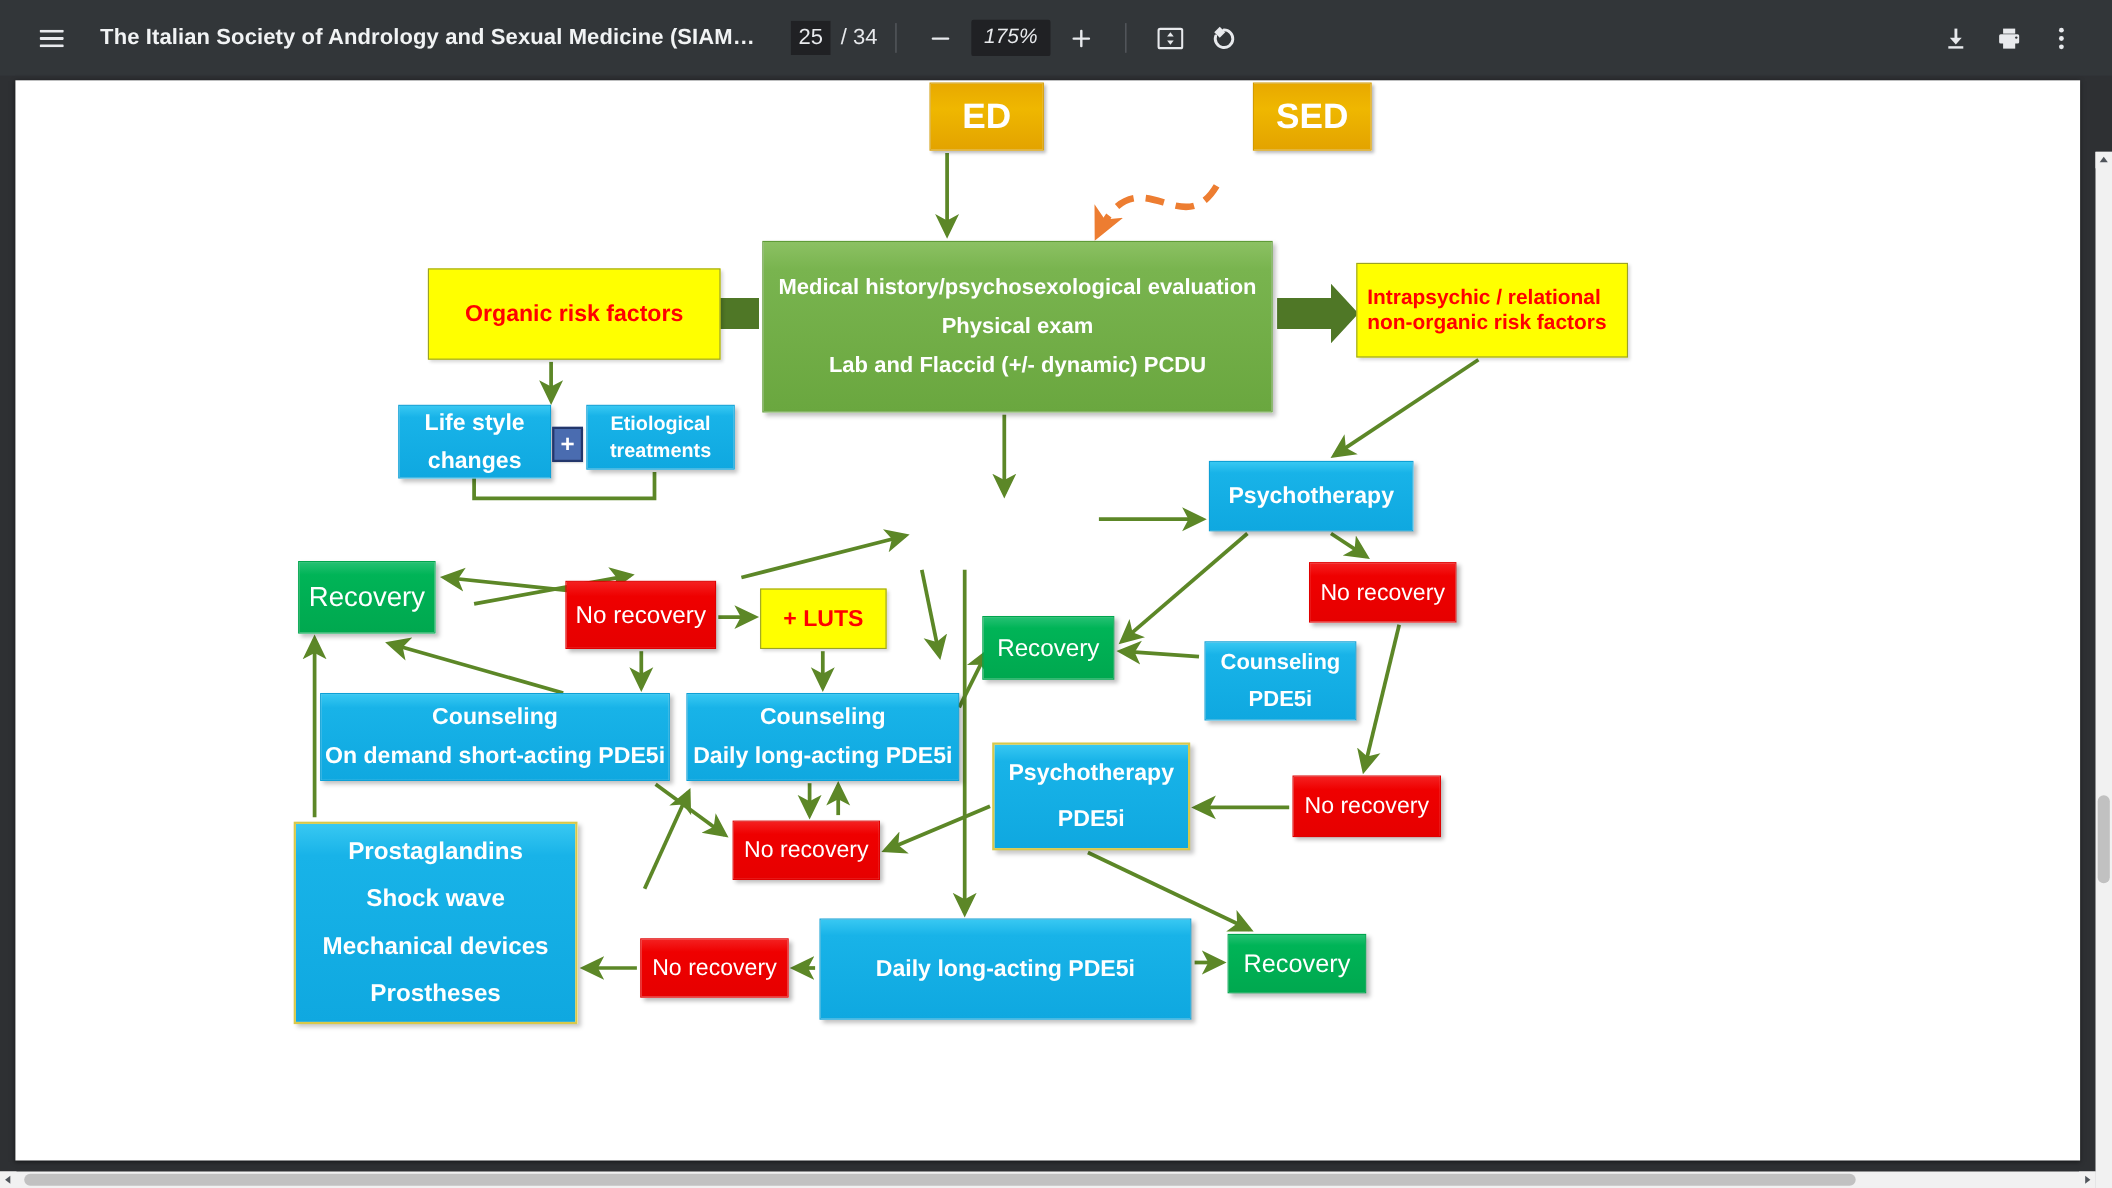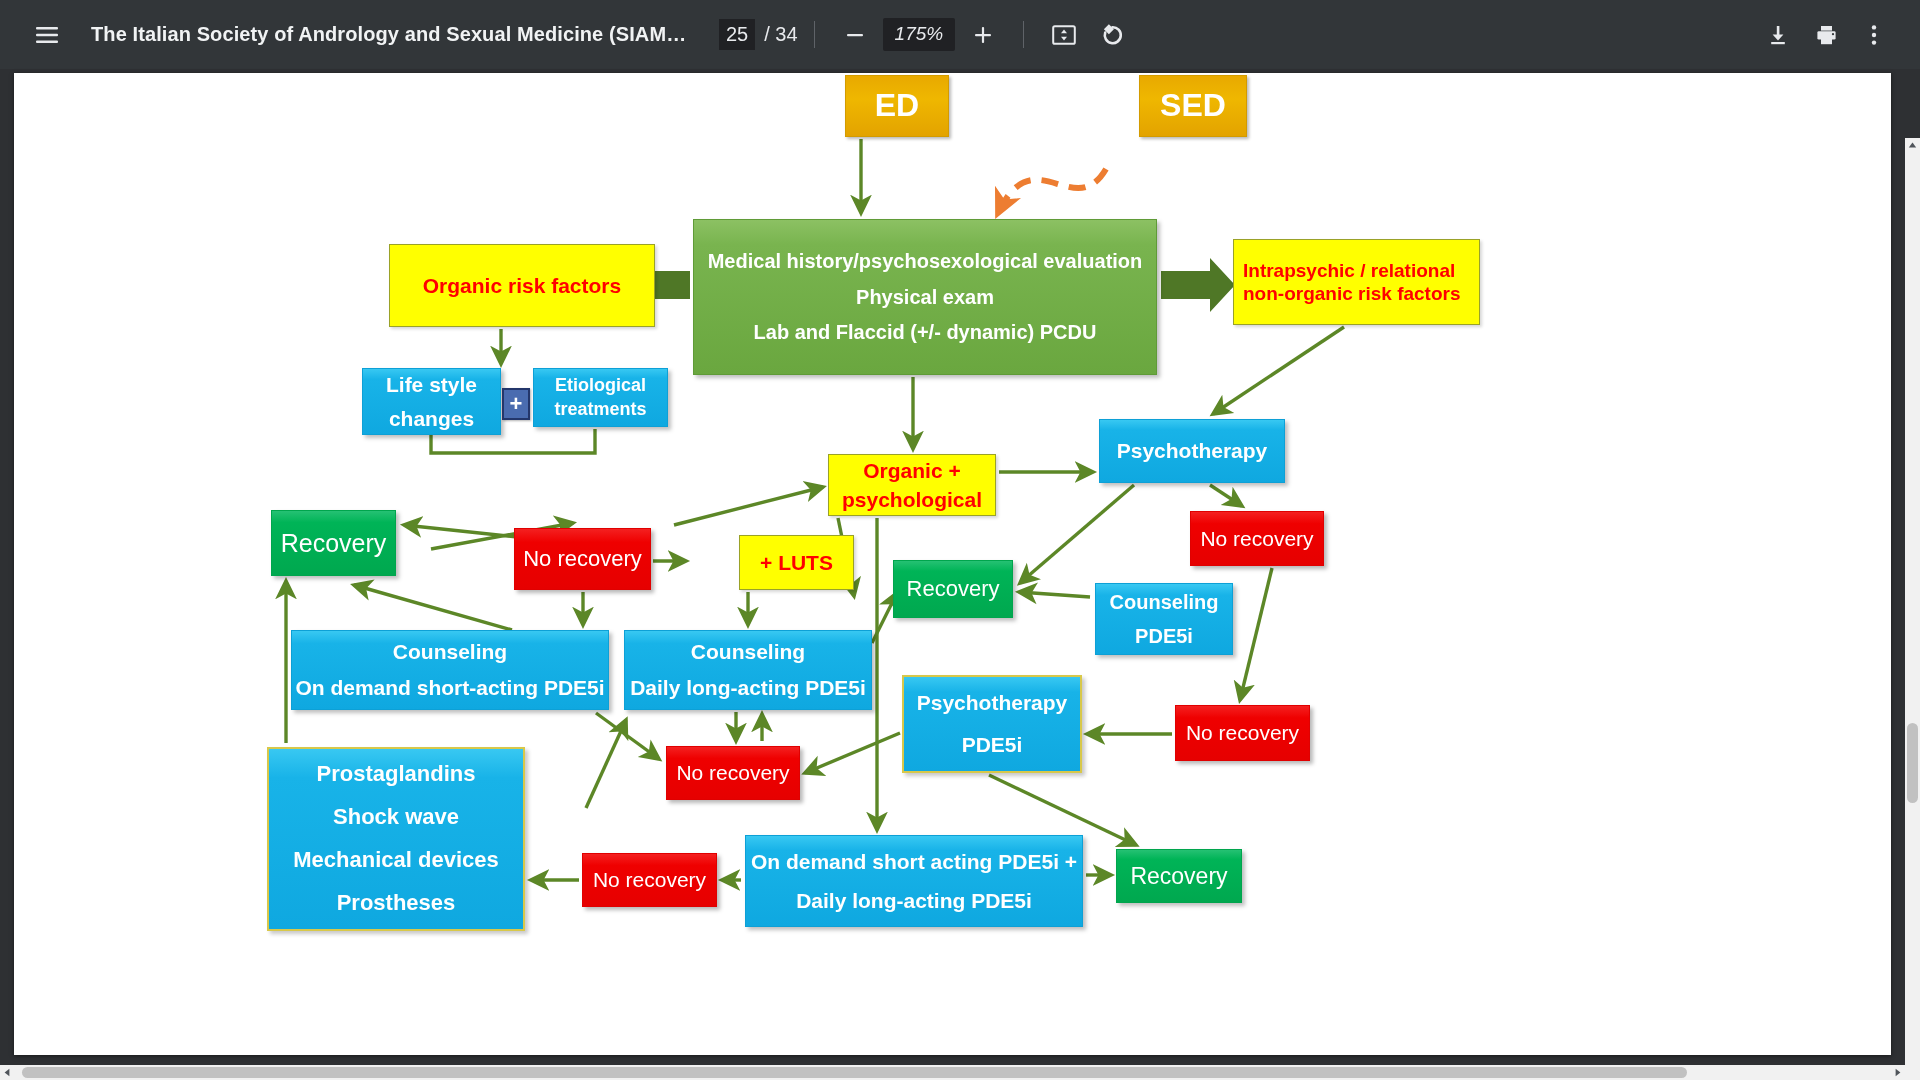--- a/index.html
+++ b/index.html
@@ -345,34 +345,30 @@
       </div>
 
       <div class="node n-plus" style="left:488px;top:315px;width:28px;height:32px;font-size:22px;z-index:5;">
         <span>+</span>
       </div>
 
       <div class="node n-blue" style="left:1085px;top:346px;width:186px;height:64px;font-size:21px;">
         <span>Psychotherapy</span>
       </div>
 
-      <div class="node n-yellow" style="left:814px;top:381px;width:168px;height:62px;font-size:21px;gap:3px;">
-        <span>Organic +</span>
-        <span>psychological</span>
-      </div>
 
       <div class="node n-emerald" style="left:257px;top:437px;width:125px;height:66px;font-size:25px;font-weight:normal;">
         <span>Recovery</span>
       </div>
 
       <div class="node n-red" style="left:500px;top:455px;width:137px;height:62px;font-size:22px;font-weight:normal;">
         <span>No recovery</span>
       </div>
 
-      <div class="node n-yellow" style="left:677px;top:462px;width:115px;height:55px;font-size:21px;margin-left:48px;">
+      <div class="node n-yellow" style="left:677px;top:462px;width:115px;height:55px;font-size:21px;">
         <span>+ LUTS</span>
       </div>
 
       <div class="node n-red" style="left:1176px;top:438px;width:134px;height:55px;font-size:21px;font-weight:normal;">
         <span>No recovery</span>
       </div>
 
       <div class="node n-emerald" style="left:879px;top:487px;width:120px;height:58px;font-size:22px;font-weight:normal;">
         <span>Recovery</span>
       </div>
@@ -410,21 +406,20 @@
         <span>Shock wave</span>
         <span>Mechanical devices</span>
         <span>Prostheses</span>
       </div>
 
       <div class="node n-red" style="left:568px;top:780px;width:135px;height:54px;font-size:21px;font-weight:normal;">
         <span>No recovery</span>
       </div>
 
       <div class="node n-blue" style="left:731px;top:762px;width:338px;height:92px;font-size:21px;gap:13px;">
-        <span>On demand short acting PDE5i +</span>
         <span>Daily long-acting PDE5i</span>
       </div>
 
       <div class="node n-emerald" style="left:1102px;top:776px;width:126px;height:54px;font-size:23px;font-weight:normal;">
         <span>Recovery</span>
       </div>
 
     </div>
   </div>
 

